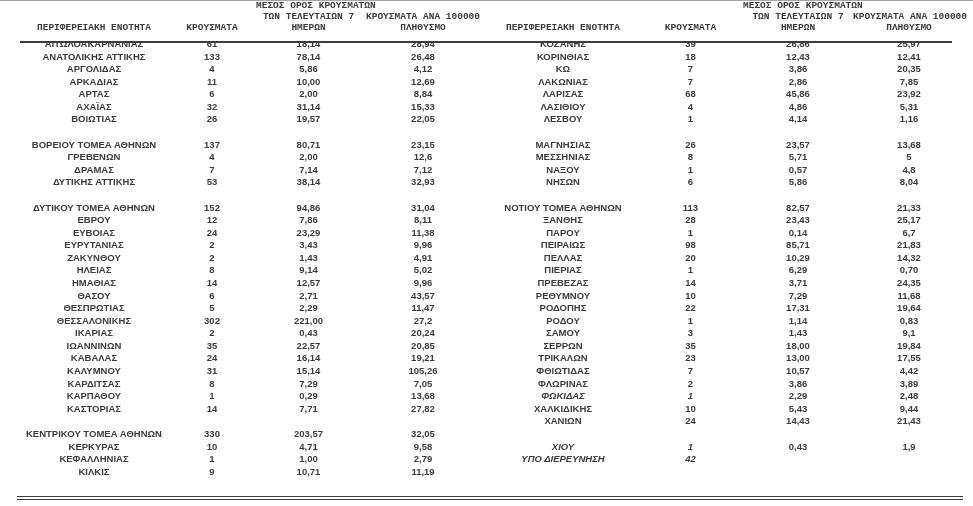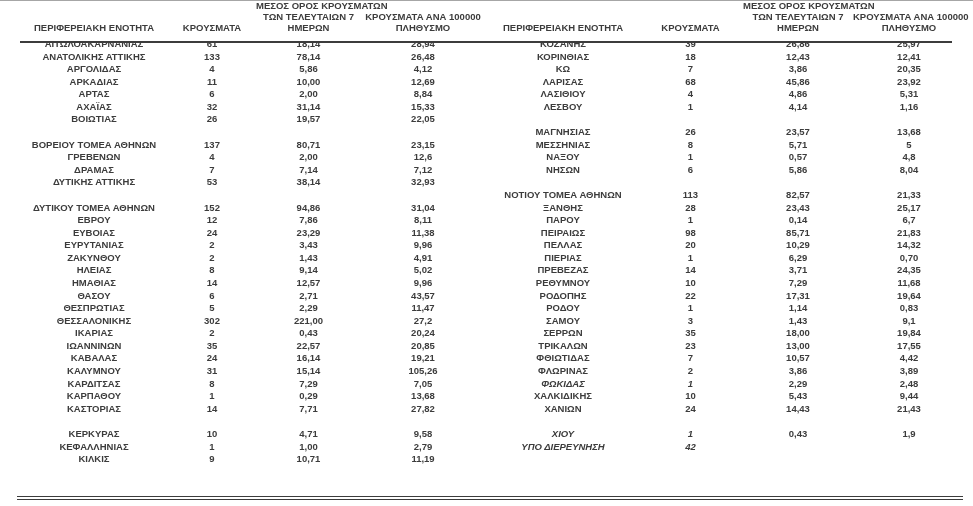--- a/index.html
+++ b/index.html
@@ -56,20 +56,21 @@
   thead th {
     height: 37px;
     box-sizing: border-box;
     vertical-align: bottom;
     text-align: center;
     padding: 0 0 5px 0;
     font-weight: bold;
     line-height: 11px;
     white-space: nowrap;
     overflow: visible;
+    font-family: Liberation Mono, monospace;
   }
   thead th span { display: block; }
   tbody td {
     height: 12.58px;
     line-height: 12.58px;
     padding: 0;
     text-align: center;
     white-space: nowrap;
     overflow: hidden;
   }
@@ -276,20 +277,26 @@
         <tr>
           <td>ΚΑΣΤΟΡΙΑΣ</td>
           <td>14</td>
           <td>7,71</td>
           <td>27,82</td>
         </tr>
         <tr>
           <td colspan="4">&nbsp;</td>
         </tr>
         <tr>
+          <td>ΚΕΝΤΡΙΚΟΥ ΤΟΜΕΑ ΑΘΗΝΩΝ</td>
+          <td>330</td>
+          <td>203,57</td>
+          <td>32,05</td>
+        </tr>
+        <tr>
           <td>ΚΕΡΚΥΡΑΣ</td>
           <td>10</td>
           <td>4,71</td>
           <td>9,58</td>
         </tr>
         <tr>
           <td>ΚΕΦΑΛΛΗΝΙΑΣ</td>
           <td>1</td>
           <td>1,00</td>
           <td>2,79</td>
@@ -338,20 +345,26 @@
           <td>12,43</td>
           <td>12,41</td>
         </tr>
         <tr>
           <td>ΚΩ</td>
           <td>7</td>
           <td>3,86</td>
           <td>20,35</td>
         </tr>
         <tr>
+          <td>ΛΑΚΩΝΙΑΣ</td>
+          <td>7</td>
+          <td>2,86</td>
+          <td>7,85</td>
+        </tr>
+        <tr>
           <td>ΛΑΡΙΣΑΣ</td>
           <td>68</td>
           <td>45,86</td>
           <td>23,92</td>
         </tr>
         <tr>
           <td>ΛΑΣΙΘΙΟΥ</td>
           <td>4</td>
           <td>4,86</td>
           <td>5,31</td>

